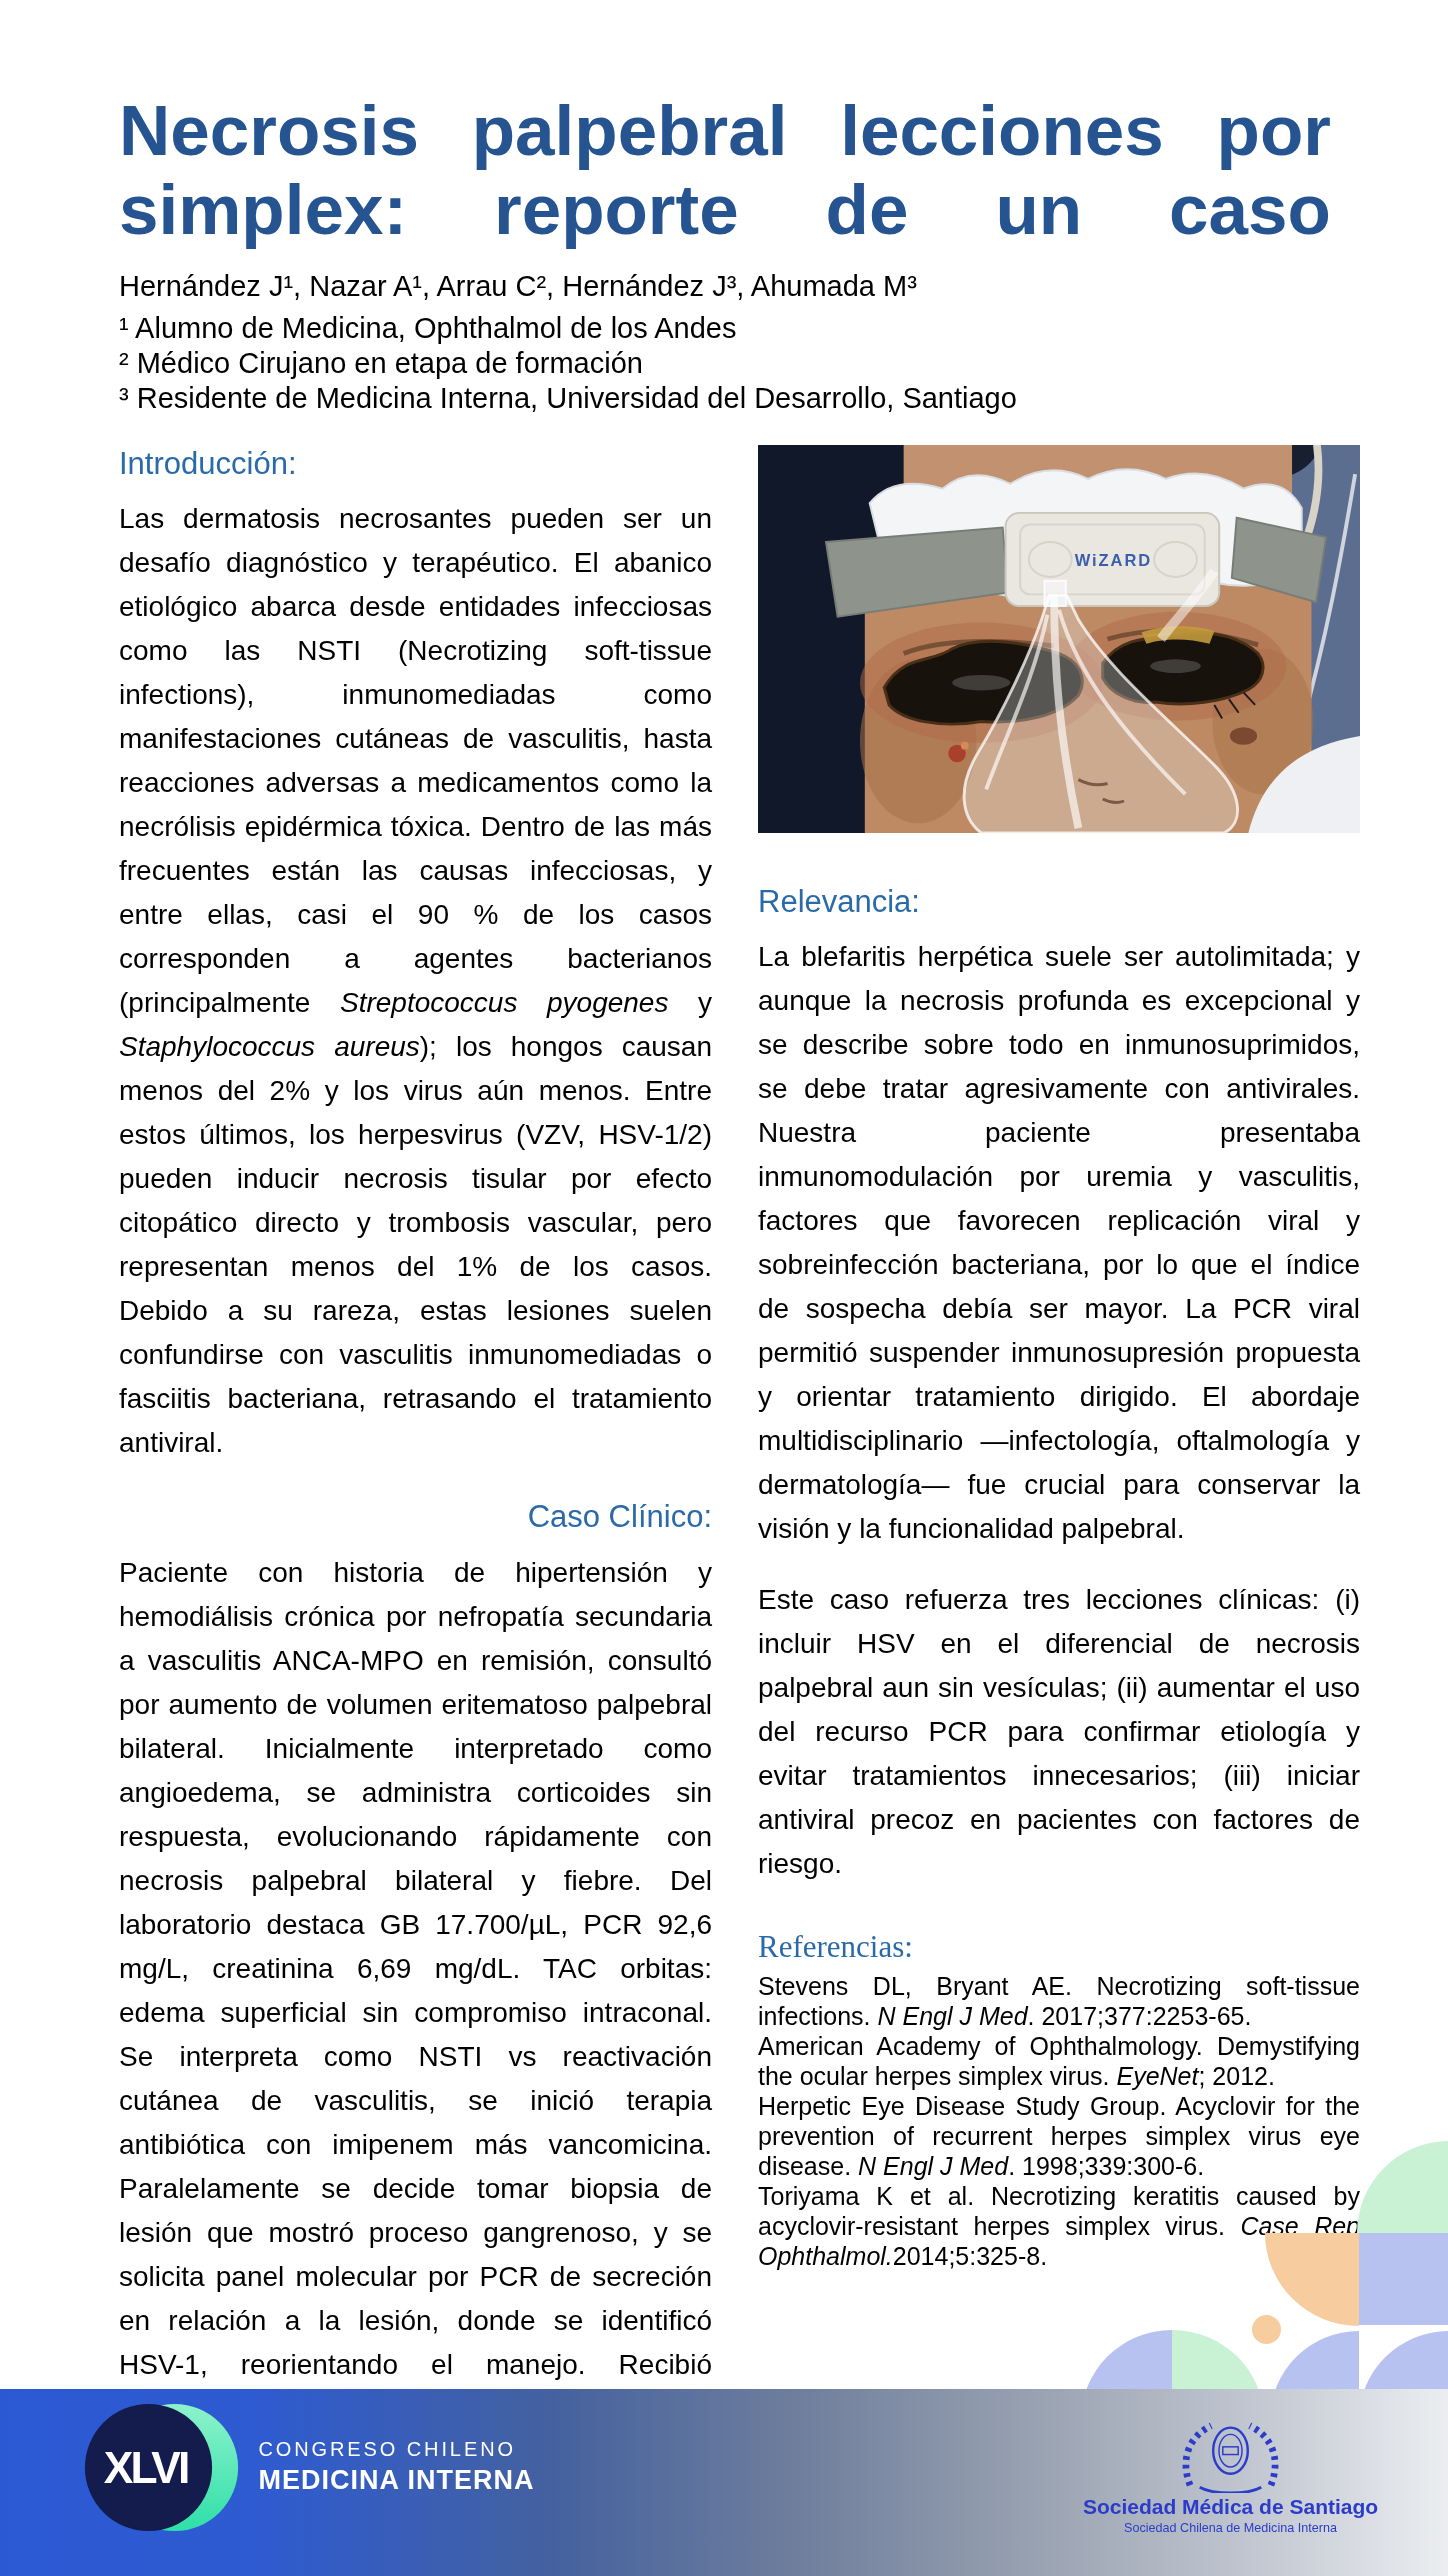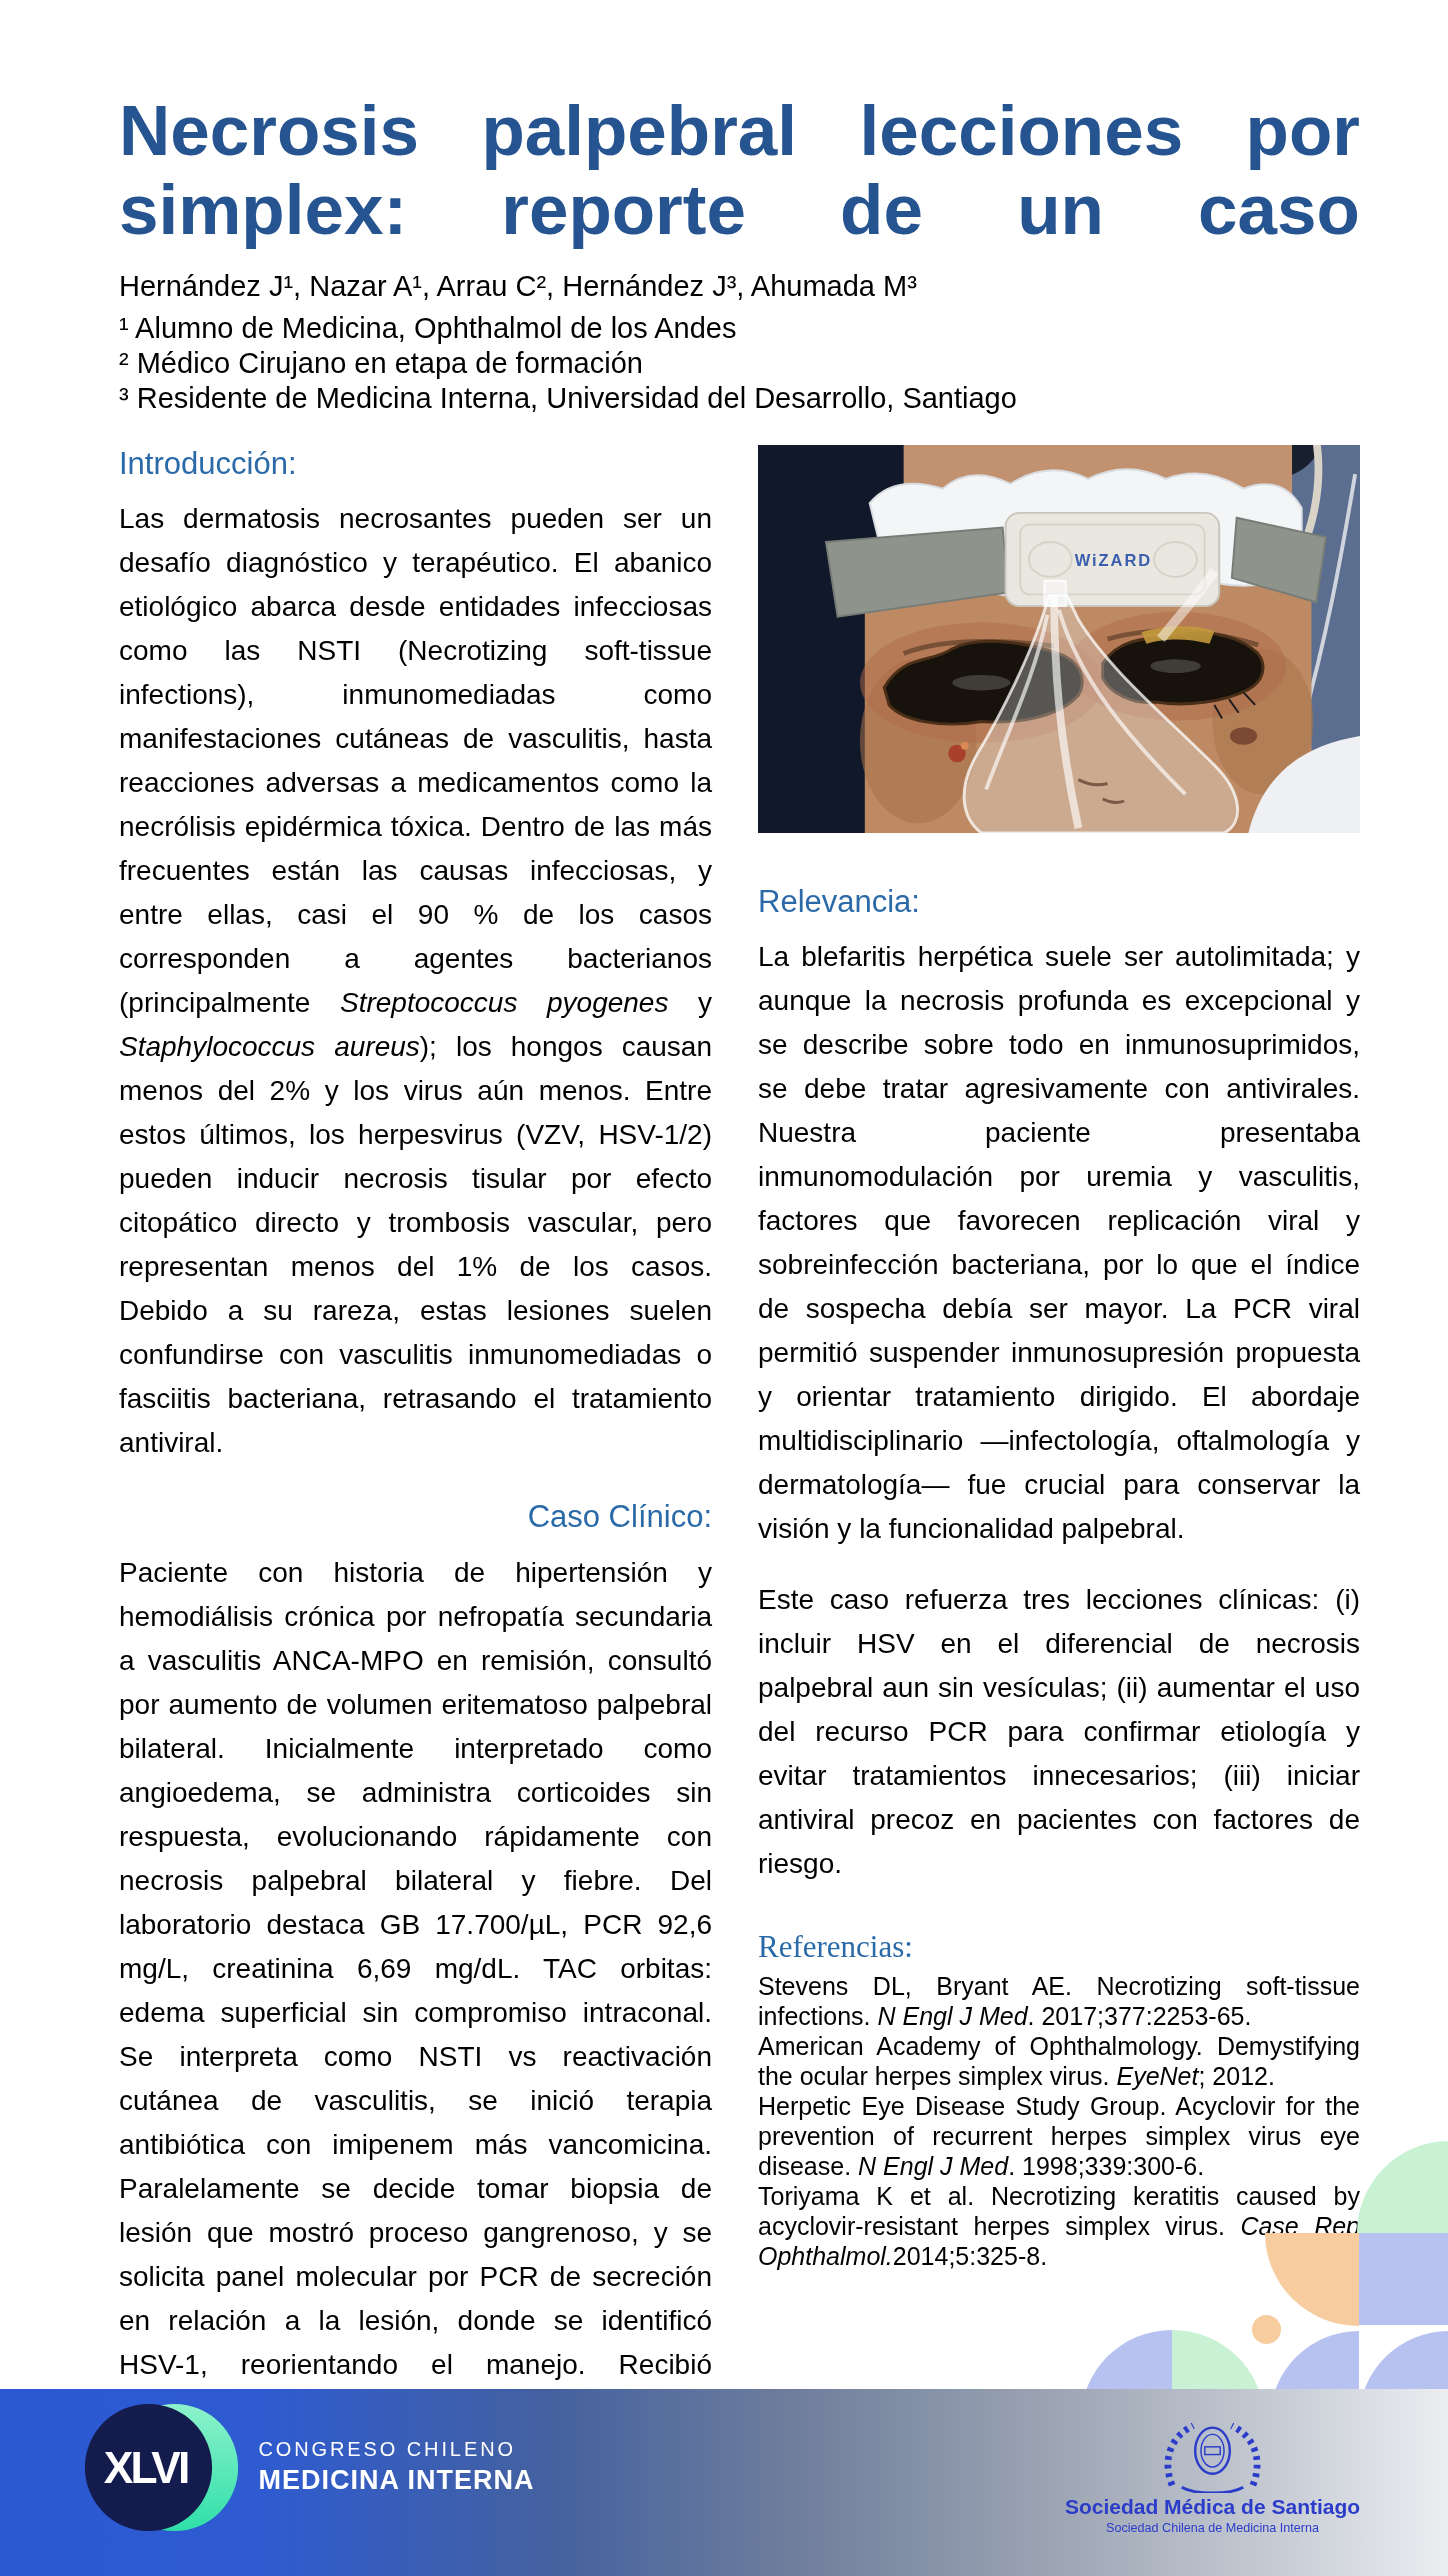--- a/index.html
+++ b/index.html
@@ -4,21 +4,21 @@
 <style>
   html,body{margin:0;padding:0;background:#ffffff;}
   .page{
     position:relative;
     width:1449px;height:2576px;
     background:#ffffff;
     font-family:"Liberation Sans", sans-serif;
     overflow:hidden;
   }
   
-  header{padding:91px 89px 0 119px;}
+  header{padding:91px 118px 0 119px;}
   h1{margin:0 0 21px 0;color:#265490;font-size:71px;font-weight:bold;line-height:79px;}
   .t-line{display:flex;justify-content:space-between;}
   .authors{font-size:29px;color:#000;margin-bottom:7.7px;}
   .affil{font-size:29px;color:#000;line-height:35px;}
   
   main{display:flex;margin-top:29px;padding:0 89px 0 119px;}
   .col-left{width:593px;margin-right:46px;flex:none;}
   .col-right{width:602px;flex:none;}
   h2.sec{margin:0 0 15.5px 0;color:#2a6aa8;font-size:31px;font-weight:normal;line-height:37px;}
   h2.mt{margin-top:33px;text-align:right;}
@@ -36,21 +36,21 @@
   .dot{border-radius:50%;}
   
   footer{
     position:absolute;left:0;bottom:0;width:1449px;height:187px;
     background:linear-gradient(90deg,#2b59d4 0%,#2e5bd0 18%,#44619f 38%,#6f7e9c 55%,#9aa3b2 72%,#c6cbd4 88%,#eceef1 100%);
   }
   .congress{position:absolute;left:82px;top:7.7px;display:flex;align-items:center;}
   .congress-text{margin-left:17.4px;color:#ffffff;}
   .congress-l1{font-size:20px;letter-spacing:2.9px;}
   .congress-l2{font-size:27px;font-weight:bold;letter-spacing:1px;margin-top:3.9px;}
-  .society{position:absolute;right:29px;top:29px;width:415px;text-align:center;color:#2a3cc9;}
+  .society{position:absolute;right:11px;top:29px;width:415px;text-align:center;color:#2a3cc9;}
   .society-name{font-size:21px;font-weight:bold;margin-top:1.9px;}
   .society-sub{font-size:12.6px;margin-top:1.9px;}
 </style>
 </head>
 <body>
 
 <div class="page">
 
   <header>
     <h1>

